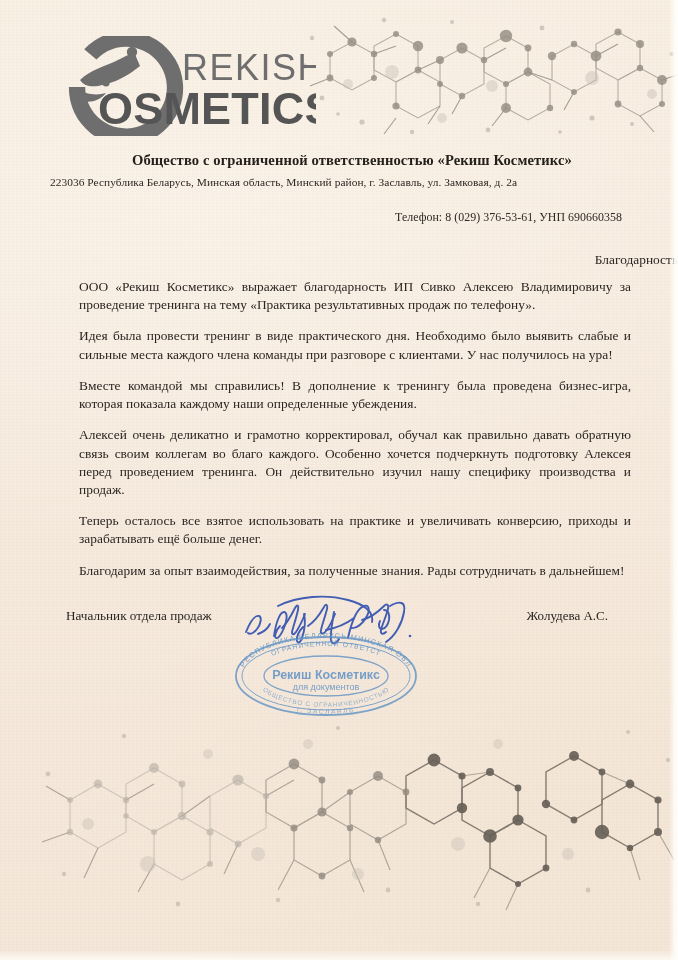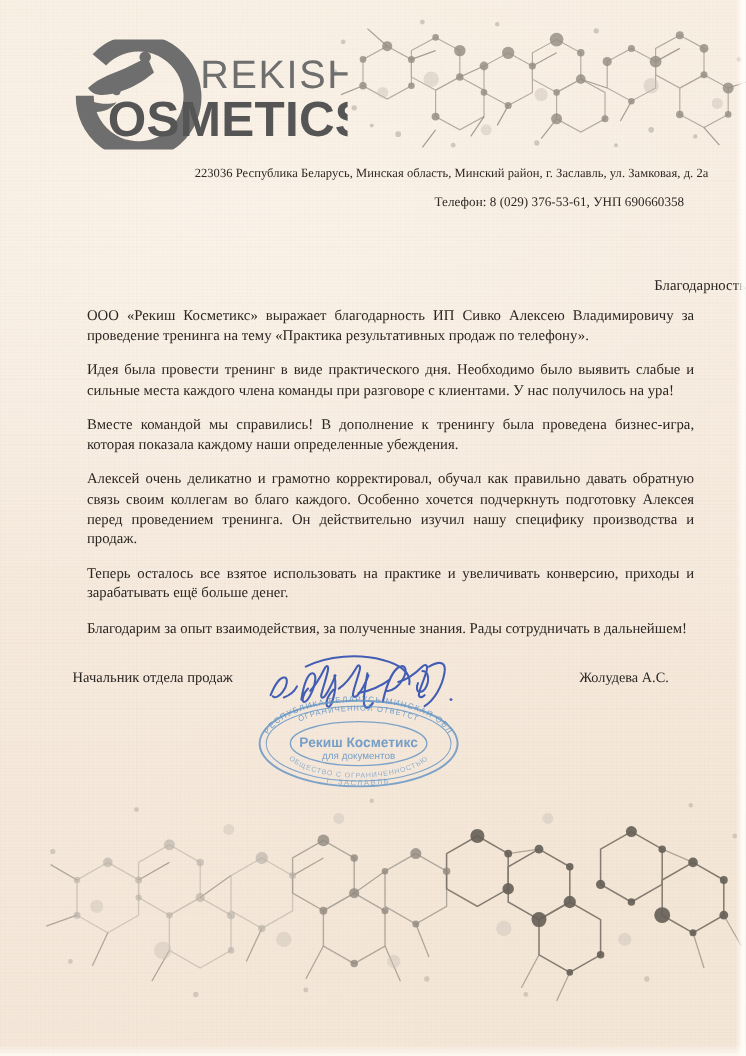--- a/index.html
+++ b/index.html
@@ -59,24 +59,24 @@
   .company-name{
     text-align:center;
     font-weight:bold;
     font-size:14.6px;
     letter-spacing:.1px;
     color:#241f1b;
     margin:0 0 7px 0;
     padding-left:26px;
   }
   .company-address{
-    text-align:right;
+    text-align:left;
     font-size:11.4px;
     color:#2d2824;
-    margin:0 0 12px 0;
+    margin:0 0 22px 0;
     padding-left:16px;
     letter-spacing:.05px;
   }
   .company-phone{
     text-align:right;
     font-size:11.9px;
     color:#2d2824;
     margin:0;
     padding-right:22px;
     letter-spacing:.05px;
@@ -229,20 +229,21 @@
     <circle cx="96" cy="16" r="5.2" fill="#6e6e6e"></circle>
     <circle cx="108" cy="7" r="3.2" fill="#6e6e6e"></circle>
     <circle cx="90" cy="30" r="3.0" fill="#6e6e6e"></circle>
     <circle cx="70" cy="47" r="3.6" fill="#6e6e6e"></circle>
 
     <text x="146" y="44" font-family="'Liberation Sans', sans-serif" font-size="36" letter-spacing="1.5" fill="#6e6e6e">REKISH</text>
     <text x="62" y="88" font-family="'Liberation Sans', sans-serif" font-size="45" font-weight="bold" letter-spacing="0.2" fill="#555555">OSMETICS</text>
   </svg>
 
   <div class="letterhead">
+    <div class="company-name">Общество с ограниченной ответственностью «Рекиш Косметикс»</div>
     <div class="company-address">223036 Республика Беларусь, Минская область, Минский район, г. Заславль, ул. Замковая, д. 2а</div>
     <div class="company-phone">Телефон: 8 (029) 376-53-61, УНП 690660358</div>
   </div>
 
   <div class="doc-title">Благодарность</div>
 
   <div class="body-copy">
     <p>ООО «Рекиш Косметикс» выражает благодарность ИП Сивко Алексею Владимировичу за проведение тренинга на тему «Практика результативных продаж по телефону».</p>
     <p>Идея была провести тренинг в виде практического дня. Необходимо было выявить слабые и сильные места каждого члена команды при разговоре с клиентами. У нас получилось на ура!</p>
     <p>Вместе командой мы справились! В дополнение к тренингу была проведена бизнес-игра, которая показала каждому наши определенные убеждения.</p>

